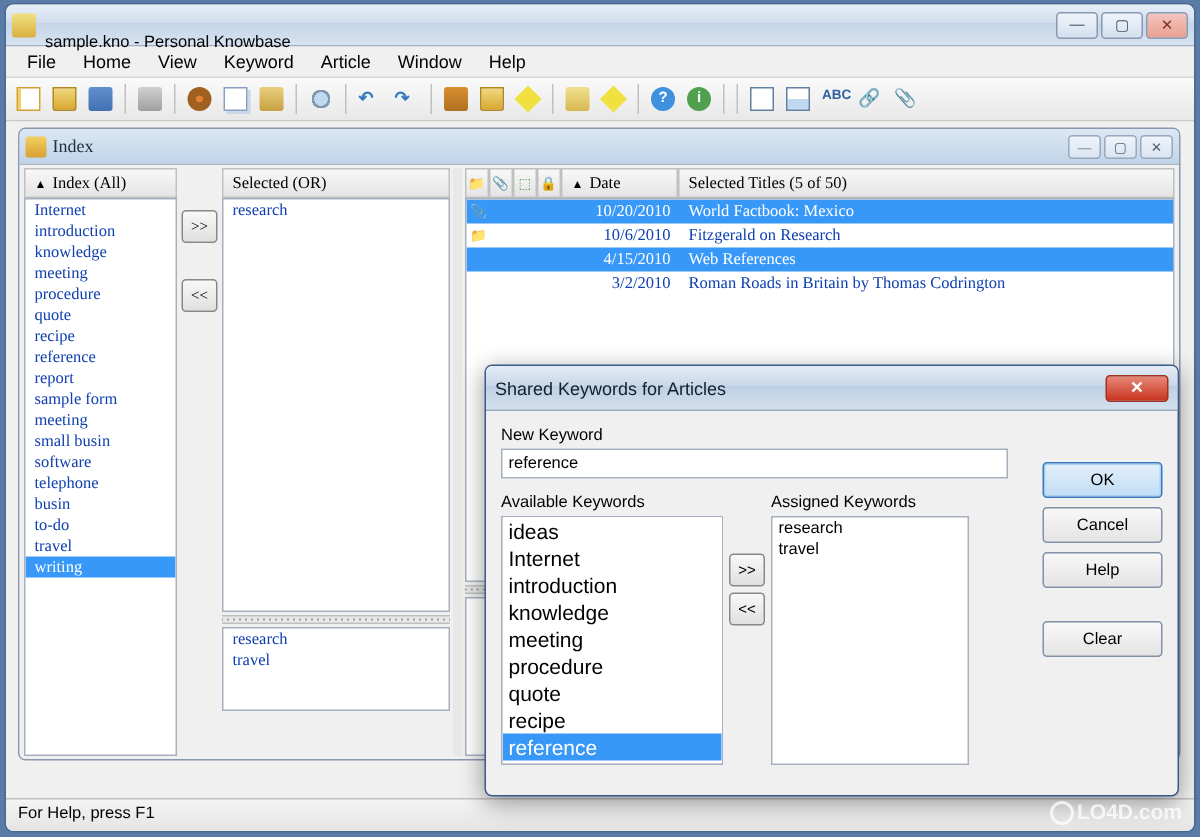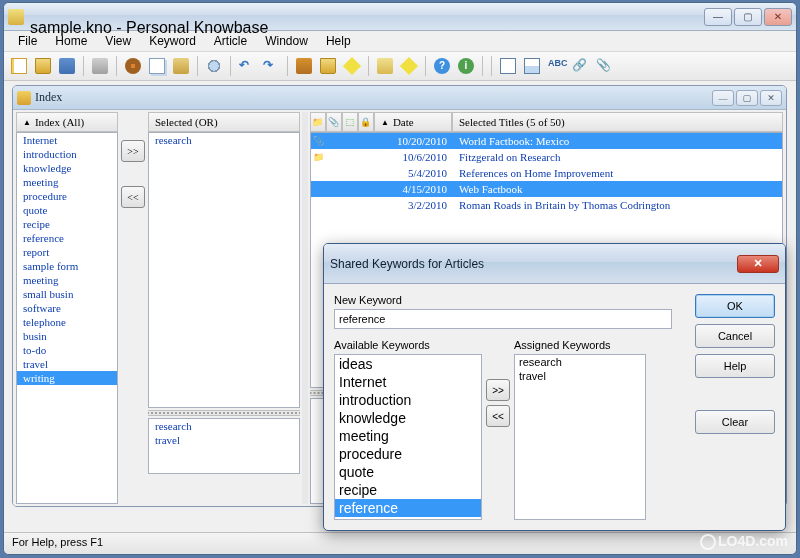--- a/index.html
+++ b/index.html
@@ -23,21 +23,21 @@
 }
 .titlebar {
   height: 28px;
   background: linear-gradient(#e8f0f8, #d0dcec 45%, #c4d4e8 46%, #d8e4f0);
   border-bottom: 1px solid #a0b0c0;
   display: flex;
   align-items: center;
   padding: 0 4px;
 }
 .titlebar .icon { width: 16px; height: 16px; margin-right: 6px; background: linear-gradient(#f0e080, #d8b040); border-radius: 2px; }
-.titlebar .title { flex: 1; color: #000; font-size: 16px; margin-top: 22px; }
+.titlebar .title { flex: 1; color: #000; font-size: 11px; margin-top: 22px; }
 .win-buttons { display: flex; gap: 2px; }
 .win-btn {
   width: 28px; height: 18px;
   border: 1px solid #8a9ab0;
   border-radius: 3px;
   background: linear-gradient(#f0f4fa, #d4e0f0);
   display: flex; align-items: center; justify-content: center;
   font-size: 10px; color: #405060;
   cursor: default;
 }
@@ -231,21 +231,21 @@
   position: absolute;
   left: 323px; top: 243px;
   width: 463px; height: 288px;
   background: #f0f0f0;
   border: 1px solid #3a5a8a;
   border-radius: 5px;
   box-shadow: 0 4px 16px rgba(0,0,0,0.4);
   overflow: hidden;
 }
 .dlg-titlebar {
-  height: 40px;
+  height: 30px;
   background: linear-gradient(#e4ecf6, #cad8ea 45%, #bcd0e4 46%, #d4e0ee);
   display: flex;
   align-items: center;
   padding: 0 6px;
   border-bottom: 1px solid #98a8c0;
 }
 .dlg-titlebar .title { flex: 1; font-size: 12px; color: #102030; }
 .dlg-close {
   width: 42px; height: 18px;
   background: linear-gradient(#e88878, #c83420);
@@ -313,20 +313,21 @@
   border-radius: 3px;
   background: linear-gradient(#f8f8f8, #e4e4e4);
   font-size: 11px;
   font-family: inherit;
   cursor: default;
 }
 .dlg-btn.default {
   border: 1px solid #3878c0;
   background: linear-gradient(#e4f0fc, #c0dcf4);
   box-shadow: inset 0 0 0 1px #a8d0f0;
+  margin-top: 24px;
 }
 
 .watermark {
   position: absolute;
   right: 12px;
   bottom: 8px;
   color: rgba(255,255,255,0.75);
   font-size: 14px;
   font-weight: bold;
   pointer-events: none;
@@ -552,35 +553,27 @@
                 <span class="tt">World Factbook: Mexico</span>
               </div>
               <div class="trow">
                 <span class="ic">📁</span>
                 <span class="ic"></span>
                 <span class="ic"></span>
                 <span class="ic"></span>
                 <span class="dt">10/6/2010</span>
                 <span class="tt">Fitzgerald on Research</span>
               </div>
-              <div class="trow">
-                <span class="ic"></span>
-                <span class="ic"></span>
-                <span class="ic"></span>
-                <span class="ic"></span>
-                <span class="dt">5/4/2010</span>
-                <span class="tt">References on Home Improvement</span>
-              </div>
               <div class="trow sel">
                 <span class="ic"></span>
                 <span class="ic"></span>
                 <span class="ic"></span>
                 <span class="ic"></span>
                 <span class="dt">4/15/2010</span>
-                <span class="tt">Web Factbook</span>
+                <span class="tt">Web References</span>
               </div>
               <div class="trow">
                 <span class="ic"></span>
                 <span class="ic"></span>
                 <span class="ic"></span>
                 <span class="ic"></span>
                 <span class="dt">3/2/2010</span>
                 <span class="tt">Roman Roads in Britain by Thomas Codrington</span>
               </div>
             </div>
@@ -632,20 +625,20 @@
             <div class="item">research</div>
             <div class="item">travel</div>
           </div>
       </div>
     </div>
 
     <div class="dlg-buttons">
       <button class="dlg-btn default">OK</button>
       <button class="dlg-btn">Cancel</button>
       <button class="dlg-btn">Help</button>
-      <button class="dlg-btn" style="margin-top:26px">Clear</button>
+      <button class="dlg-btn" style="margin-top:16px">Clear</button>
     </div>
   </div>
 </div>
 
 <div class="watermark">
   <span class="globe"></span><span>LO4D.com</span>
 </div>
 
 </body></html>

